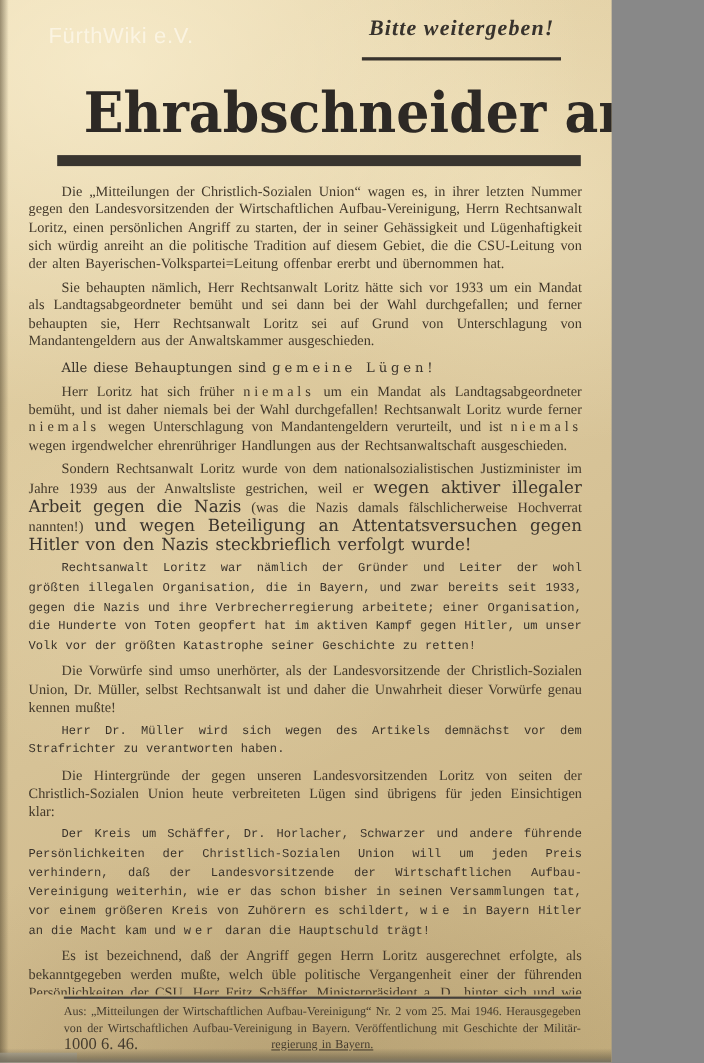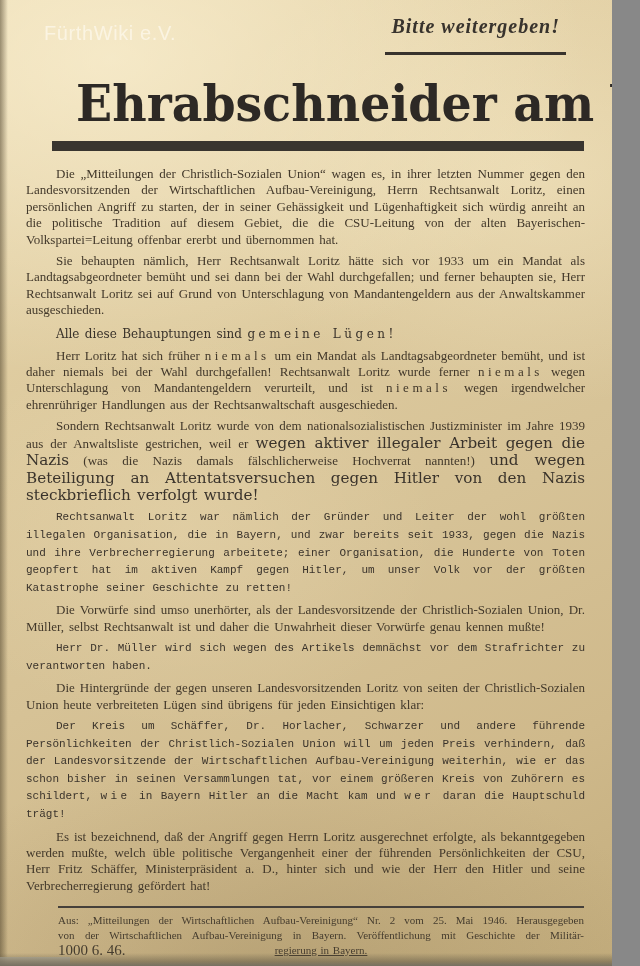--- a/index.html
+++ b/index.html
@@ -1,17 +1,17 @@
 <!DOCTYPE html>
 <html><head>
 <meta charset="utf-8">
 <style>
   html,body{margin:0;padding:0;background:#888;}
   .page{
-    width:612px;height:966px;position:relative;overflow:hidden;
+    width:556px;height:966px;position:relative;overflow:hidden;
     font-family:"Liberation Serif",serif;color:#42382a;
     background:
       radial-gradient(130% 55% at 18% 6%, rgba(255,246,218,.6), rgba(255,246,218,0) 60%),
       radial-gradient(90% 40% at 88% 18%, rgba(252,240,206,.45), rgba(252,240,206,0) 60%),
       radial-gradient(60% 30% at 30% 55%, rgba(255,240,205,.18), rgba(255,240,205,0) 70%),
       radial-gradient(120% 45% at 45% 102%, rgba(130,110,72,.28), rgba(130,110,72,0) 55%),
       linear-gradient(155deg,#ead9b0 0%,#decb9f 32%,#d6c296 58%,#cfb98b 80%,#c3ad7d 100%);
   }
   .edge-left{position:absolute;left:0;top:0;bottom:0;width:8px;
     background:linear-gradient(to right, rgba(80,68,44,.55), rgba(80,68,44,0));}

